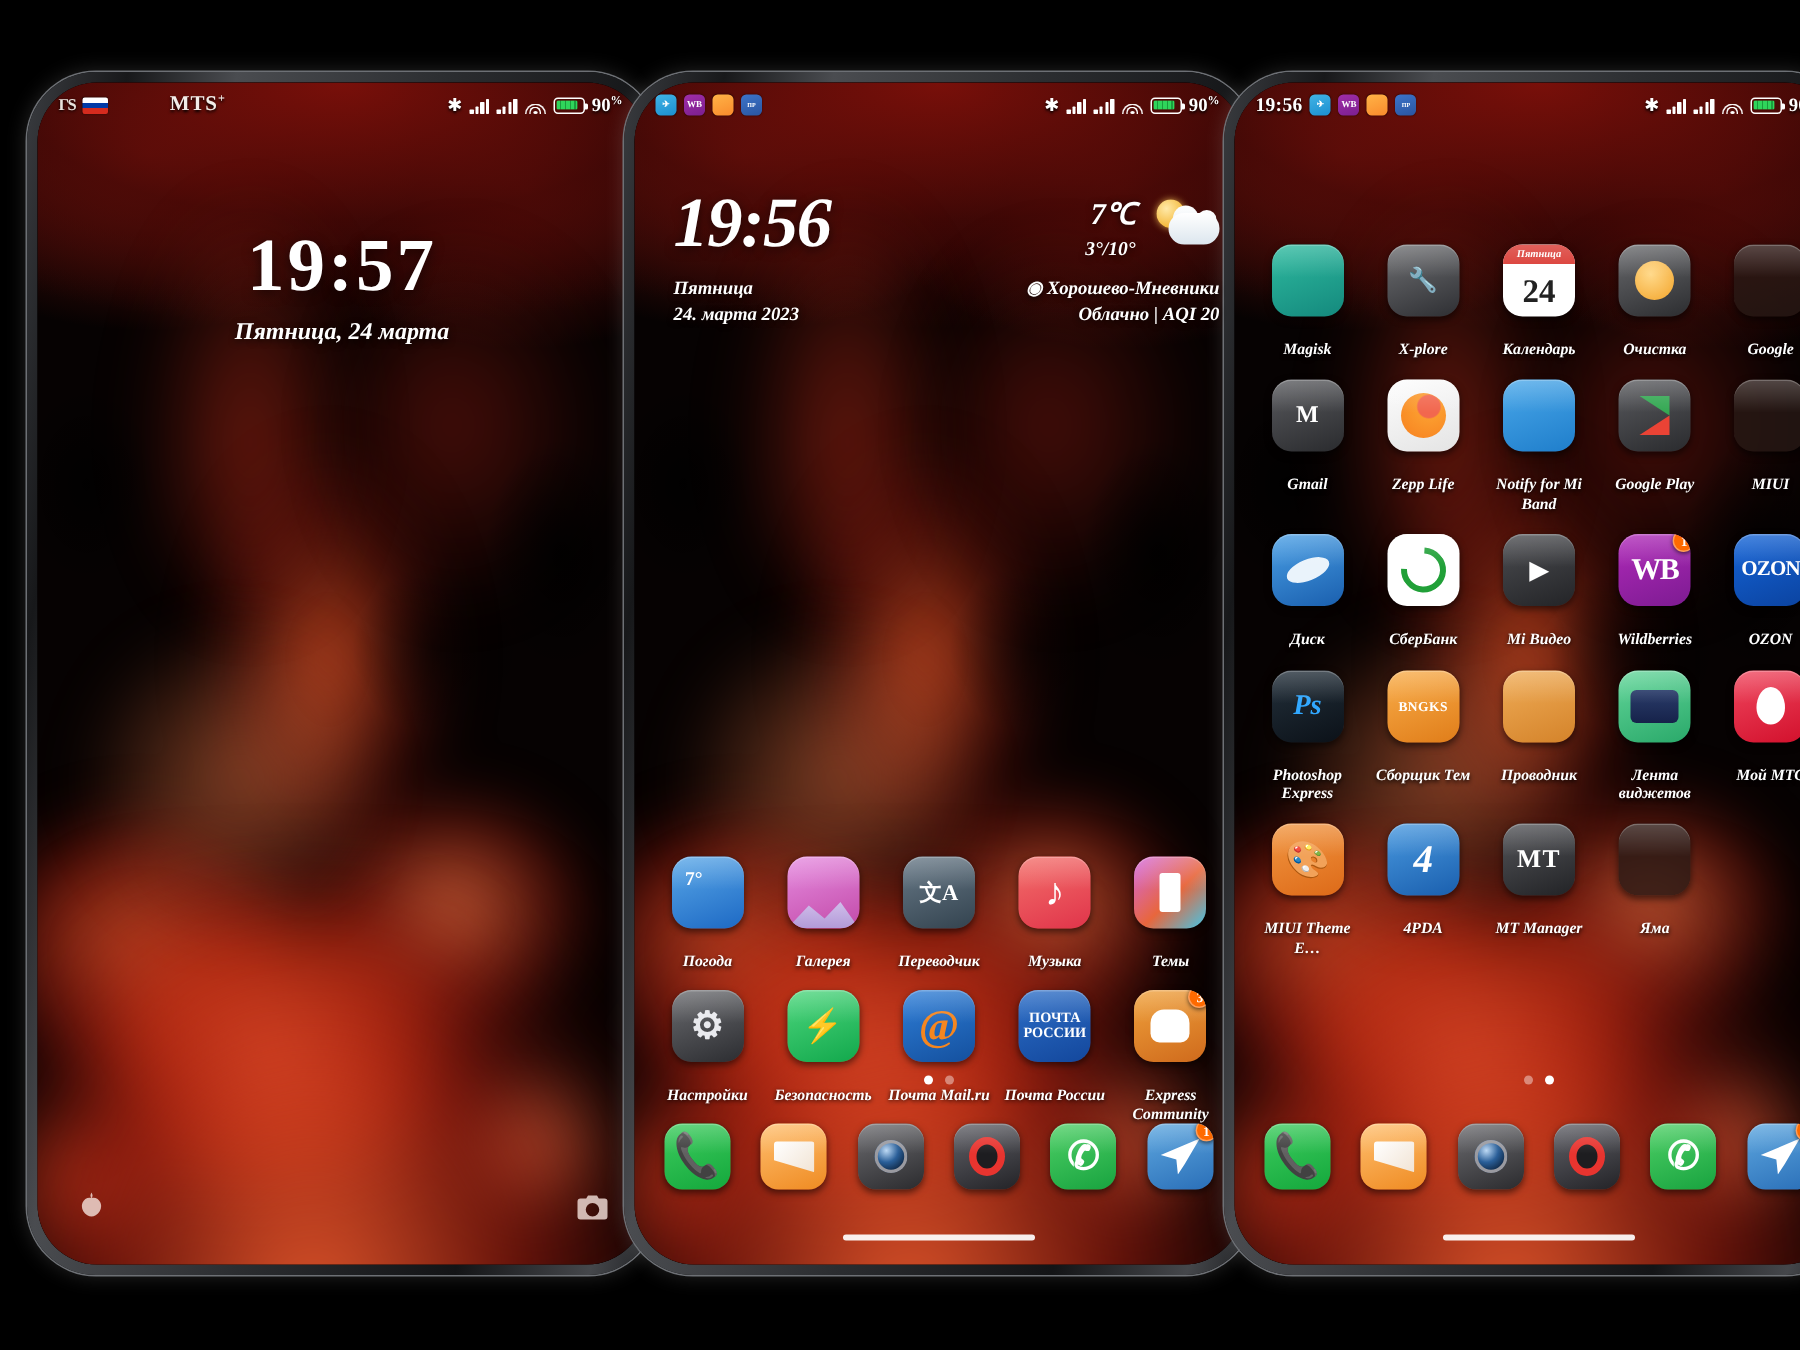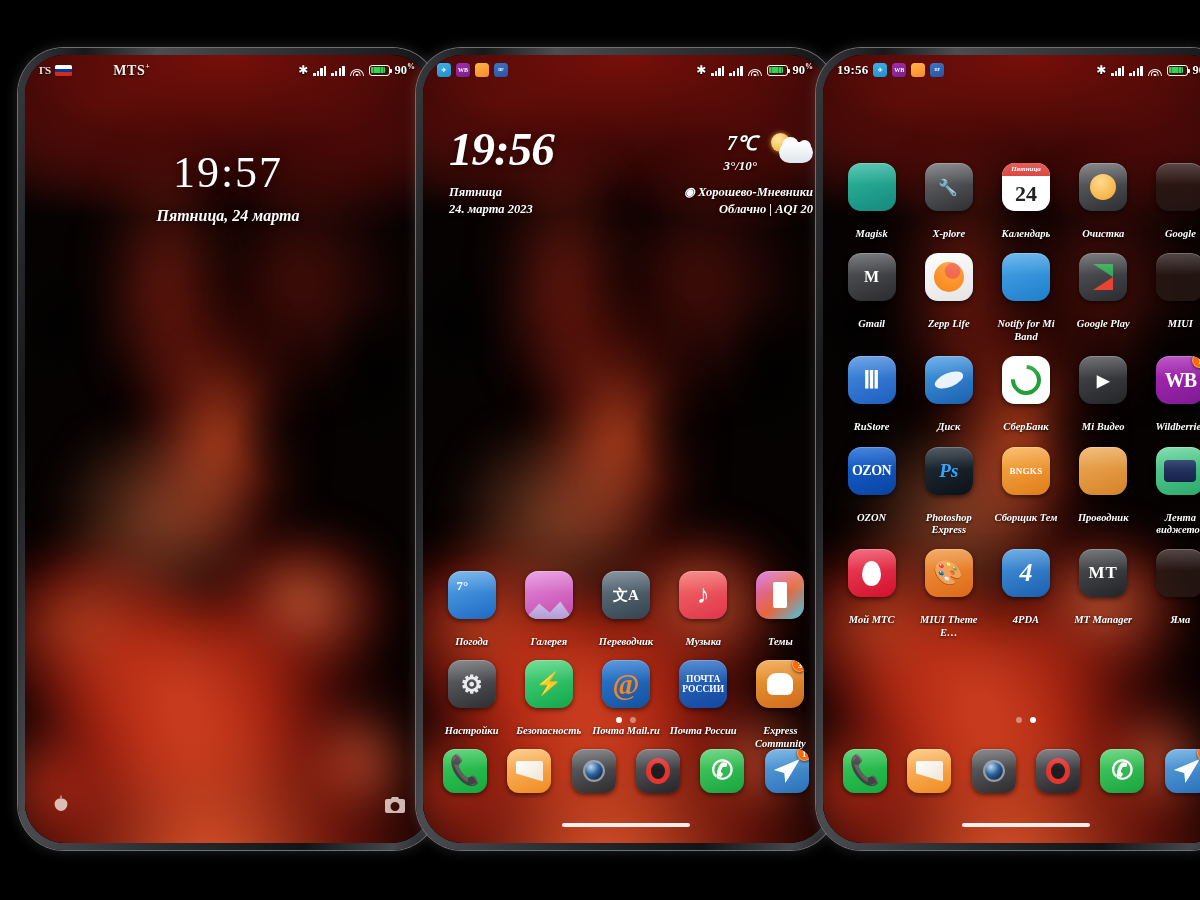--- a/index.html
+++ b/index.html
@@ -86,21 +86,21 @@
   .batt { position:relative; width:21px; height:11px; border:1.4px solid #fff; border-radius:3px; padding:1.4px; }
   .batt::after { content:""; position:absolute; right:-3.4px; top:3px; width:2px; height:4.5px;
                  background:#fff; border-radius:0 1px 1px 0; }
   .batt i { display:block; height:100%; width:90%; background:#2fd55b; border-radius:1px;
             background-image:repeating-linear-gradient(90deg,#2fd55b 0 2.4px,#1a9c3d 2.4px 3.2px); }
   .pct { font-size:12.5px; font-weight:700; text-shadow:0 1px 2px #000; }
   .pct sup { font-size:8px; }
 
   
   .lock-clock { position:absolute; left:0; right:0; top:96px; text-align:center; z-index:5; color:#fff; }
-  .lock-clock .t { font-size:44px; font-weight:400; letter-spacing:2px; line-height:1;
+  .lock-clock .t { font-size:50px; font-weight:700; letter-spacing:2px; line-height:1;
                    text-shadow:0 2px 8px rgba(0,0,0,.55); }
   .lock-clock .d { margin-top:12px; font-size:16px; font-weight:700; font-style:italic;
                    text-shadow:0 1px 5px rgba(0,0,0,.7); }
 
   .lock-bottom { position:absolute; left:0; right:0; bottom:26px; padding:0 24px; z-index:5;
                  display:flex; justify-content:space-between; align-items:center; }
   .lk-ico { width:24px; height:24px; opacity:.82; }
 
   
   .hs-widget { position:absolute; left:26px; right:16px; top:72px; z-index:5; color:#fff;
@@ -621,26 +621,20 @@
               <s style="background: rgb(251, 188, 5);"></s>
               <s style="background: rgb(0, 162, 232);"></s>
               <s style="background: rgb(224, 36, 94);"></s>
               <s style="background: rgb(123, 82, 171);"></s>
               <s style="background: rgb(245, 130, 31);"></s>
               <s style="background: rgb(38, 166, 154);"></s>
             </div>
             <div class="lbl">MIUI</div>
           </div>
           <div class="app">
-            <div class="icn rus">
-              <span class="g">Ⅲ</span>
-            </div>
-            <div class="lbl">RuStore</div>
-          </div>
-          <div class="app">
             <div class="icn dsk">
               <span class="g"></span>
             </div>
             <div class="lbl">Диск</div>
           </div>
           <div class="app">
             <div class="icn sbr">
               <span class="g"></span>
             </div>
             <div class="lbl">СберБанк</div>

